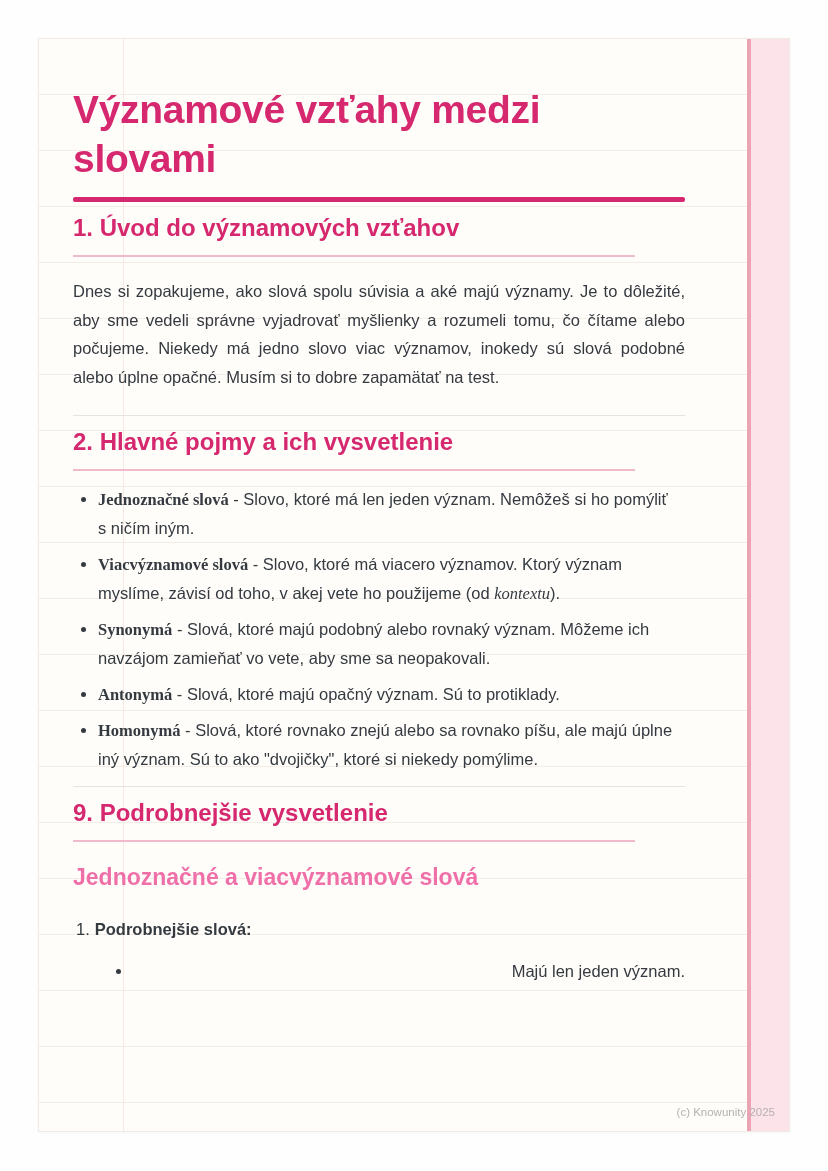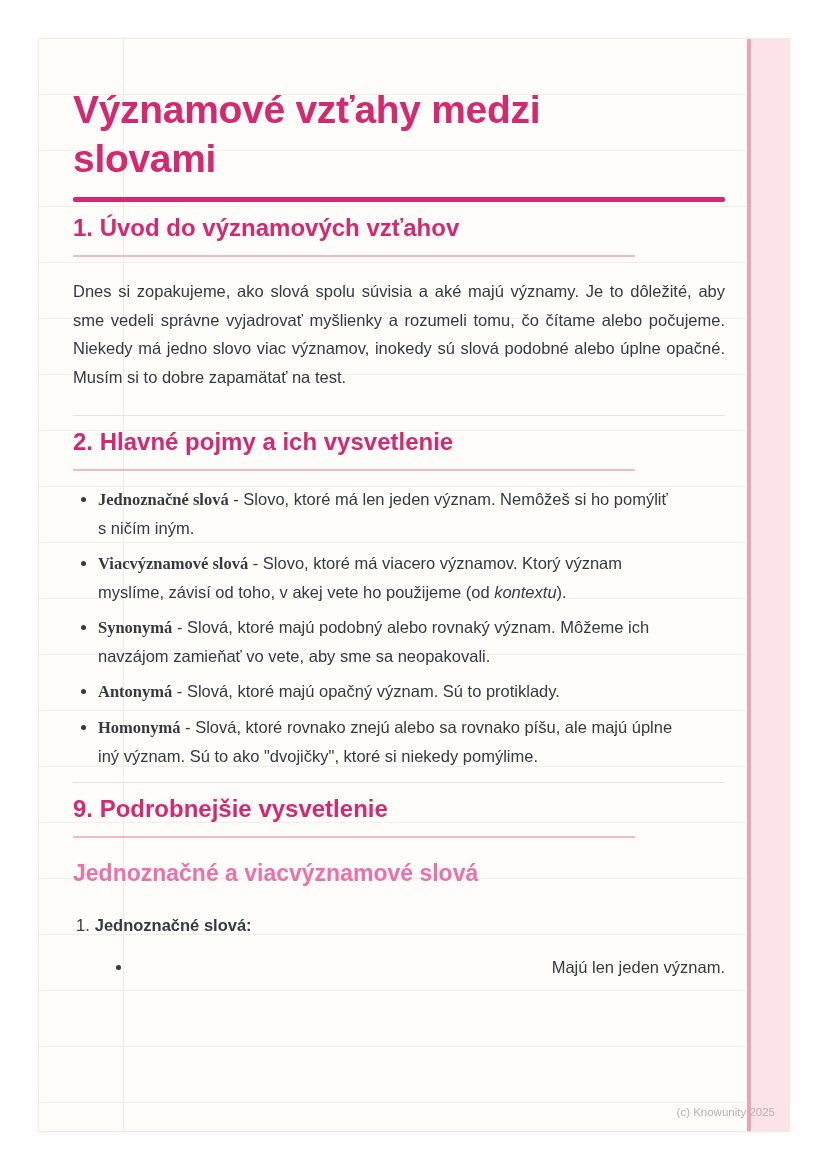--- a/index.html
+++ b/index.html
@@ -26,21 +26,21 @@
   .stripe {
     position: absolute; top: 0; right: 0; bottom: 0;
     width: 42px;
     background: #fce3ea;
     border-left: 4px solid #eba4b4;
     z-index: 1;
   }
 
   .content {
     position: relative;
-    padding: 46px 64px 0 34px;
+    padding: 46px 104px 0 34px;
     color: #343a40;
     font-size: 16.5px;
     z-index: 0;
   }
 
   h1.doc-title {
     margin: 0;
     max-width: 600px;
     font-size: 39px;
     line-height: 1.26;
@@ -88,21 +88,21 @@
   ul.main-list {
     margin: 14px 0 0 0;
     padding-left: 25px;
     max-width: 600px;
   }
   ul.main-list li {
     line-height: 28px;
     margin-bottom: 7px;
   }
   ul.main-list li b { font-weight: 700; font-family: Liberation Serif, serif; }
-  ul.main-list li em { font-style: italic; }
+  ul.main-list li em { font-style: italic; font-family: Liberation Serif, serif; }
 
   h3.sub-heading {
     margin: 22px 0 0 0;
     font-size: 23px;
     line-height: 1.2;
     font-weight: 700;
     color: #ef70a9;
   }
 
   .num-item {
@@ -170,21 +170,21 @@
       </li>
     </ul>
 
     <hr class="divider tight">
 
     <h2 class="section-heading">9. Podrobnejšie vysvetlenie</h2>
 
     <h3 class="sub-heading">Jednoznačné a viacvýznamové slová</h3>
 
     <div class="num-item">
-      <span class="num">1.</span><b>Jednoznačné slová:</b>
+      <span class="num">1.</span><b>Podrobnejšie slová:</b>
     </div>
 
     <ul class="sub-list">
       <li>Majú len jeden význam.</li>
     </ul>
 
   </div>
 
   <div class="footer">(c) Knowunity 2025</div>
 </div>

